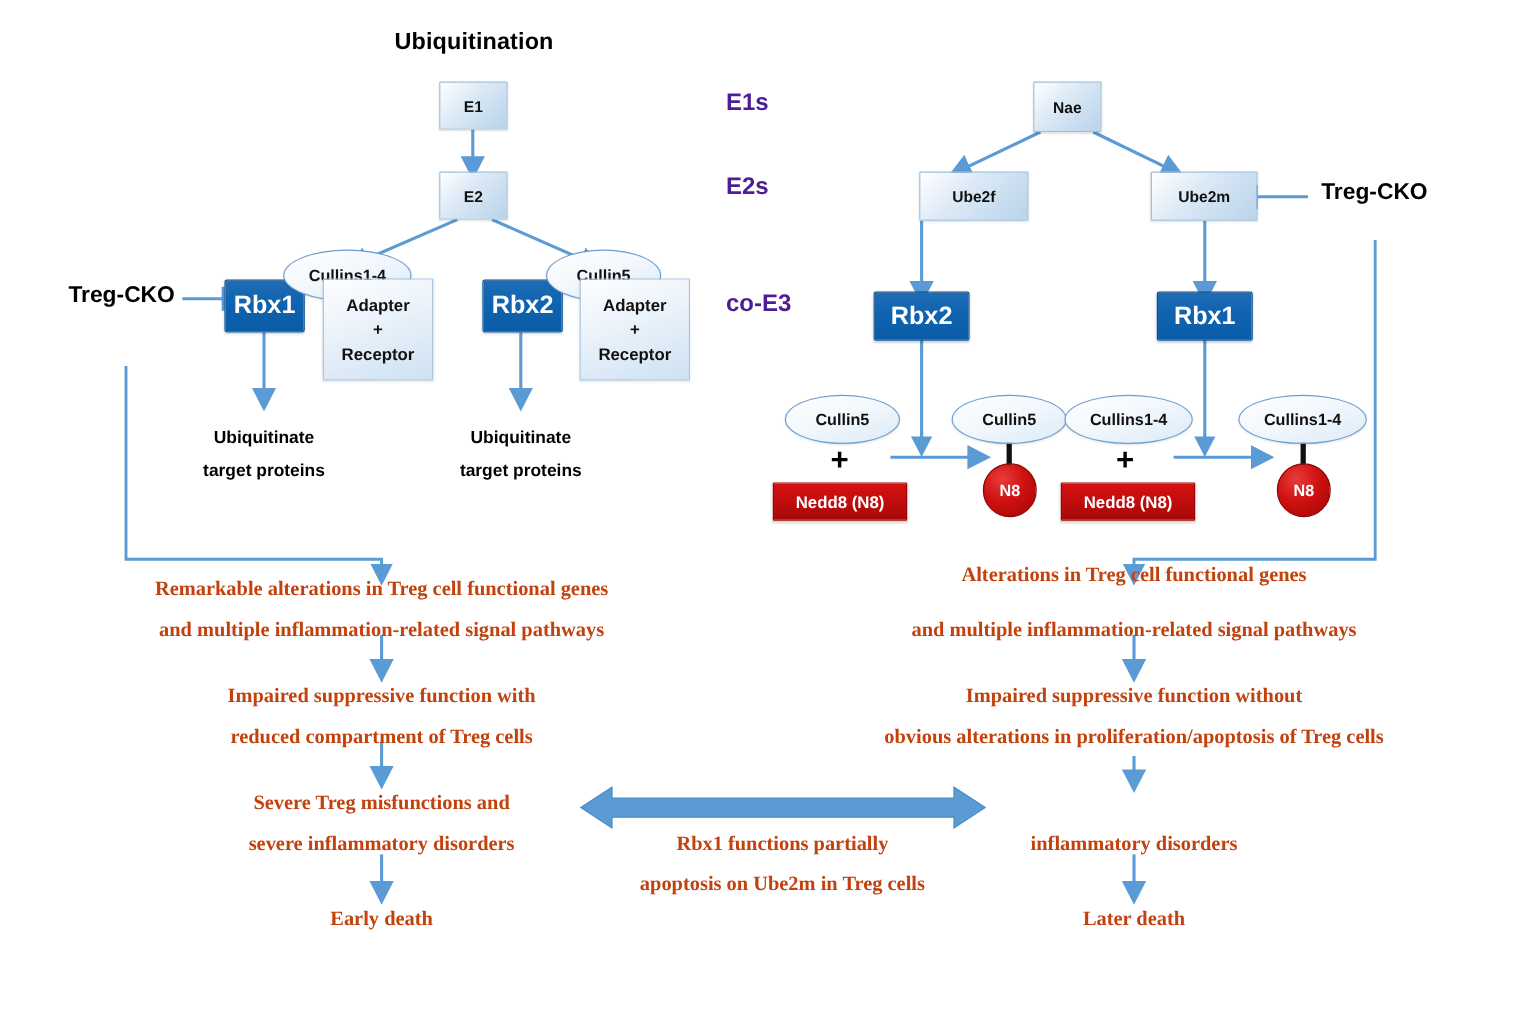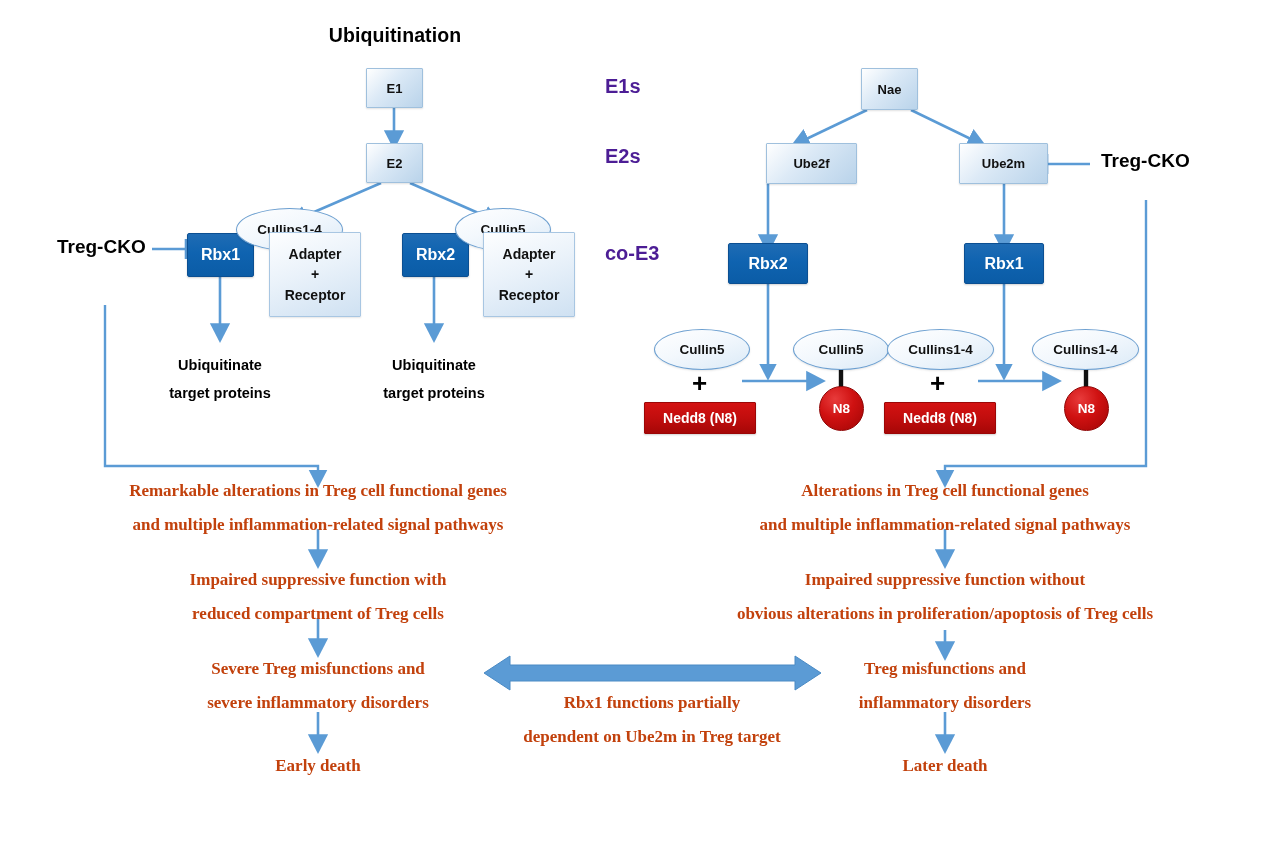--- a/index.html
+++ b/index.html
@@ -16,21 +16,21 @@
     background:linear-gradient(135deg,#ffffff 0%,#dbe9f6 42%,#b9d3ea 100%);
     border:1px solid #9fc0dd;
     color:#111111;font-weight:bold;font-size:13px;
     border-radius:1px;
     box-shadow:0 1px 2px rgba(0,0,0,.12);
   }
   
   .darkbox{
     background:linear-gradient(180deg,#1f6cb4 0%,#0f63b0 45%,#0b5ca6 100%);
     border:1px solid #0b4f92;
-    color:#ffffff;font-weight:bold;font-size:16px;
+    color:#ffffff;font-weight:bold;font-size:21px;
     border-radius:2px;
     box-shadow:0 1px 2px rgba(0,0,0,.18);
   }
   
   .adapterbox{
     background:linear-gradient(160deg,#fdfeff 0%,#eaf2fa 45%,#cfe1f2 100%);
     border:1px solid #a8c6e2;
     color:#111;font-weight:bold;font-size:14px;line-height:1.45;
     flex-direction:column;border-radius:1px;
     box-shadow:0 1px 2px rgba(0,0,0,.10);
@@ -203,27 +203,26 @@
   <div class="serif s16" style="left:18px;top:515px;width:600px;">and multiple inflammation-related signal pathways</div>
 
   <div class="serif s16" style="left:18px;top:604px;width:600px;">reduced compartment of Treg cells</div>
   <div class="serif s16" style="left:18px;top:570px;width:600px;">Impaired suppressive function with</div>
 
   <div class="serif s16" style="left:18px;top:659px;width:600px;">Severe Treg misfunctions and</div>
   <div class="serif s16" style="left:18px;top:693px;width:600px;text-align:center;">severe inflammatory disorders</div>
 
   <div class="serif s16" style="left:18px;top:756px;width:600px;">Early death</div>
 
-  <div class="serif s16" style="left:645px;top:481px;width:600px;">Alterations in Treg cell functional genes</div>
+  <div class="serif s16" style="left:645px;top:469px;width:600px;">Alterations in Treg cell functional genes</div>
   <div class="serif s16" style="left:645px;top:515px;width:600px;">and multiple inflammation-related signal pathways</div>
 
   <div class="serif s16" style="left:645px;top:570px;width:600px;">Impaired suppressive function without</div>
   <div class="serif s16" style="left:645px;top:604px;width:600px;">obvious alterations in proliferation/apoptosis of Treg cells</div>
 
-  <div class="serif s16" style="left:645px;top:659px;width:600px;">Treg misfunctions and</div>
   <div class="serif s16" style="left:645px;top:756px;width:600px;">Later death</div>
 
   <div class="serif s16" style="left:645px;top:693px;width:600px;">inflammatory disorders</div>
 
   <div class="serif s16" style="left:452px;top:693px;width:400px;">Rbx1 functions partially</div>
-  <div class="serif s16" style="left:452px;top:727px;width:400px;">dependent on Ube2m in Treg target</div>
+  <div class="serif s16" style="left:452px;top:727px;width:400px;">apoptosis on Ube2m in Treg cells</div>
 
 </div>
 
 </body></html>

